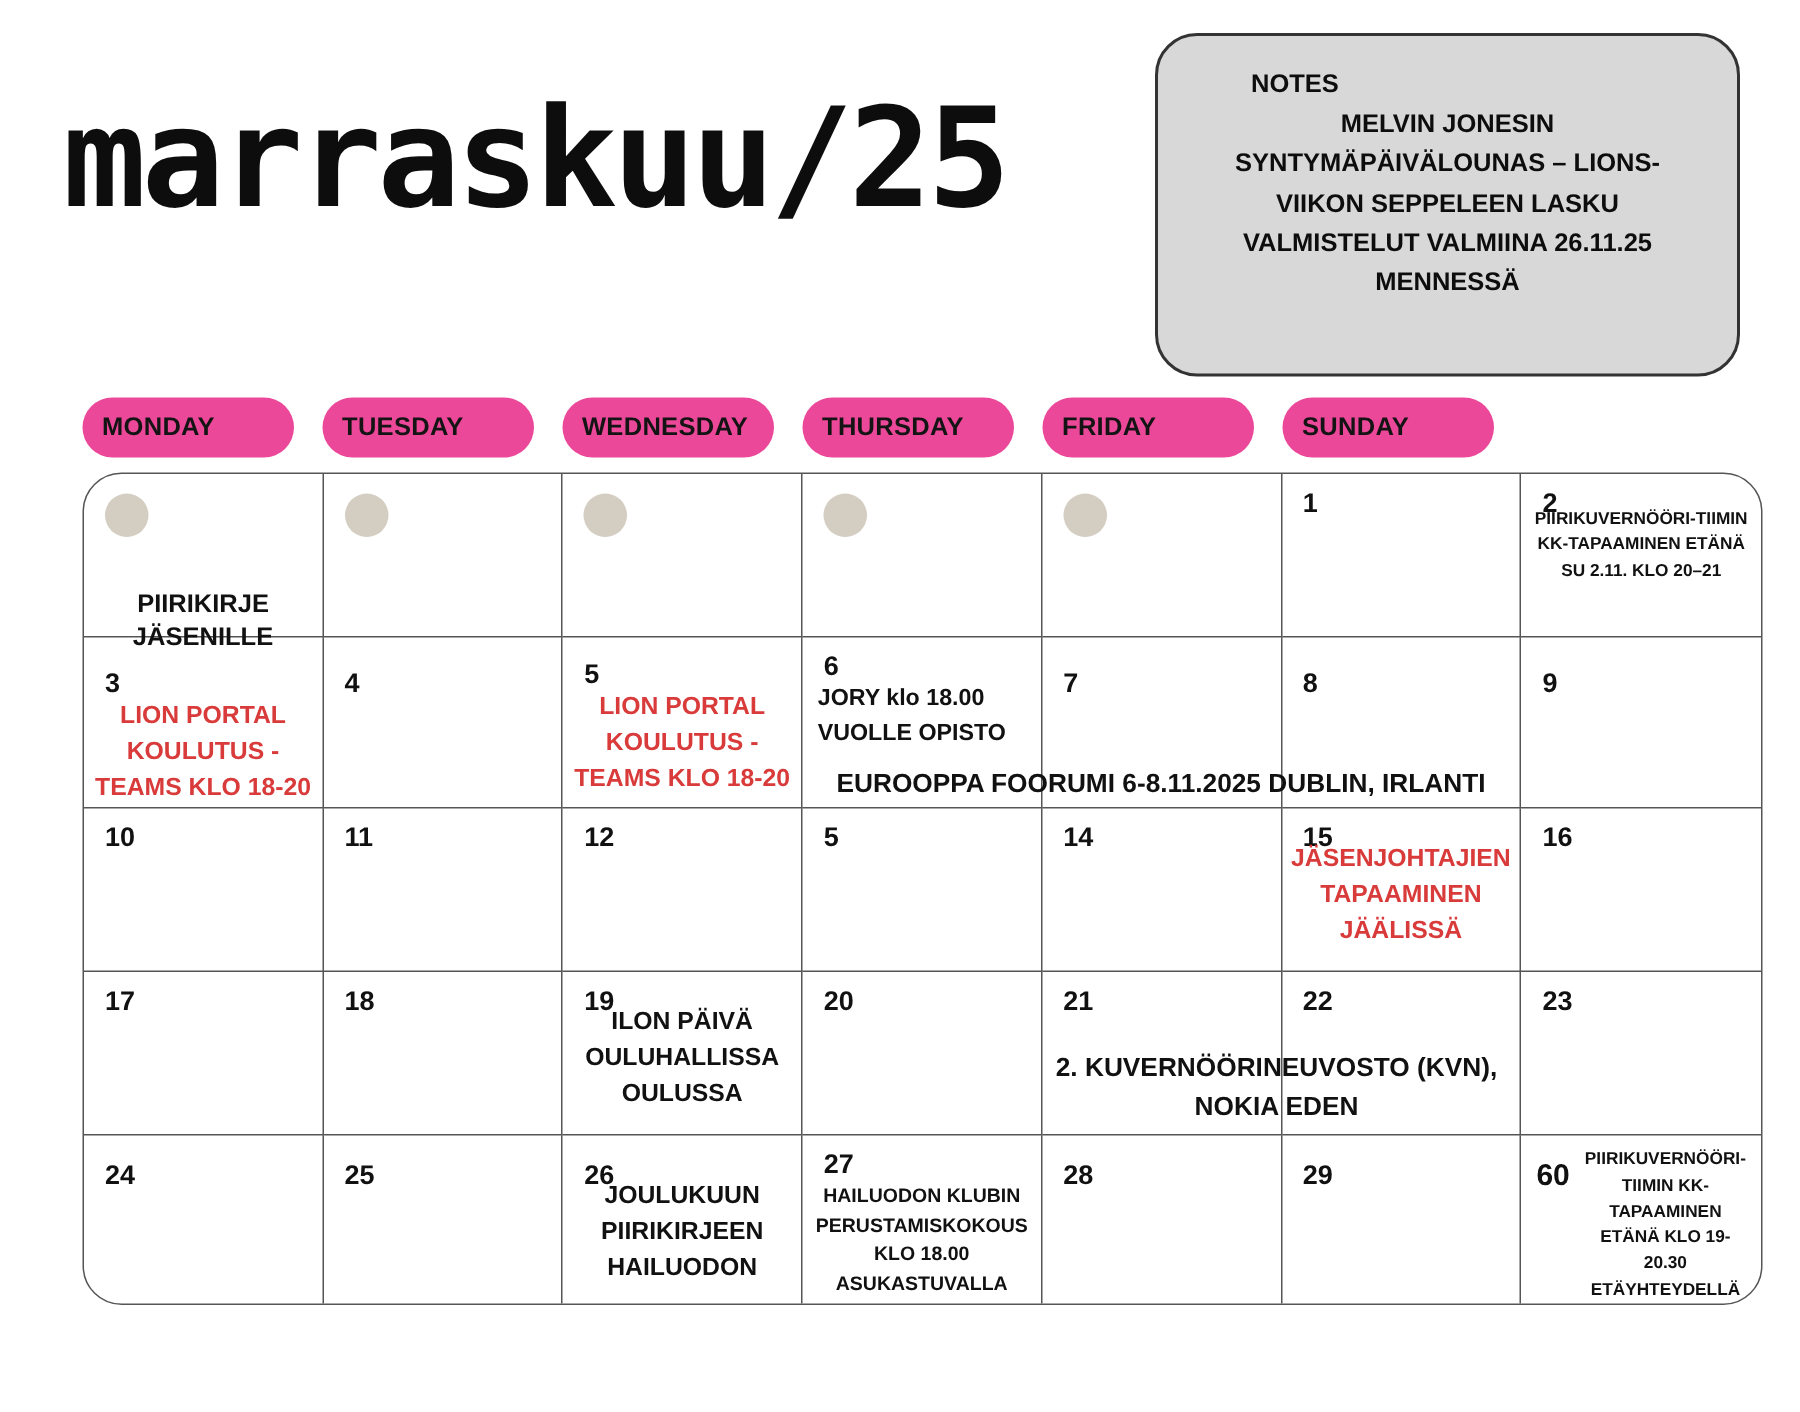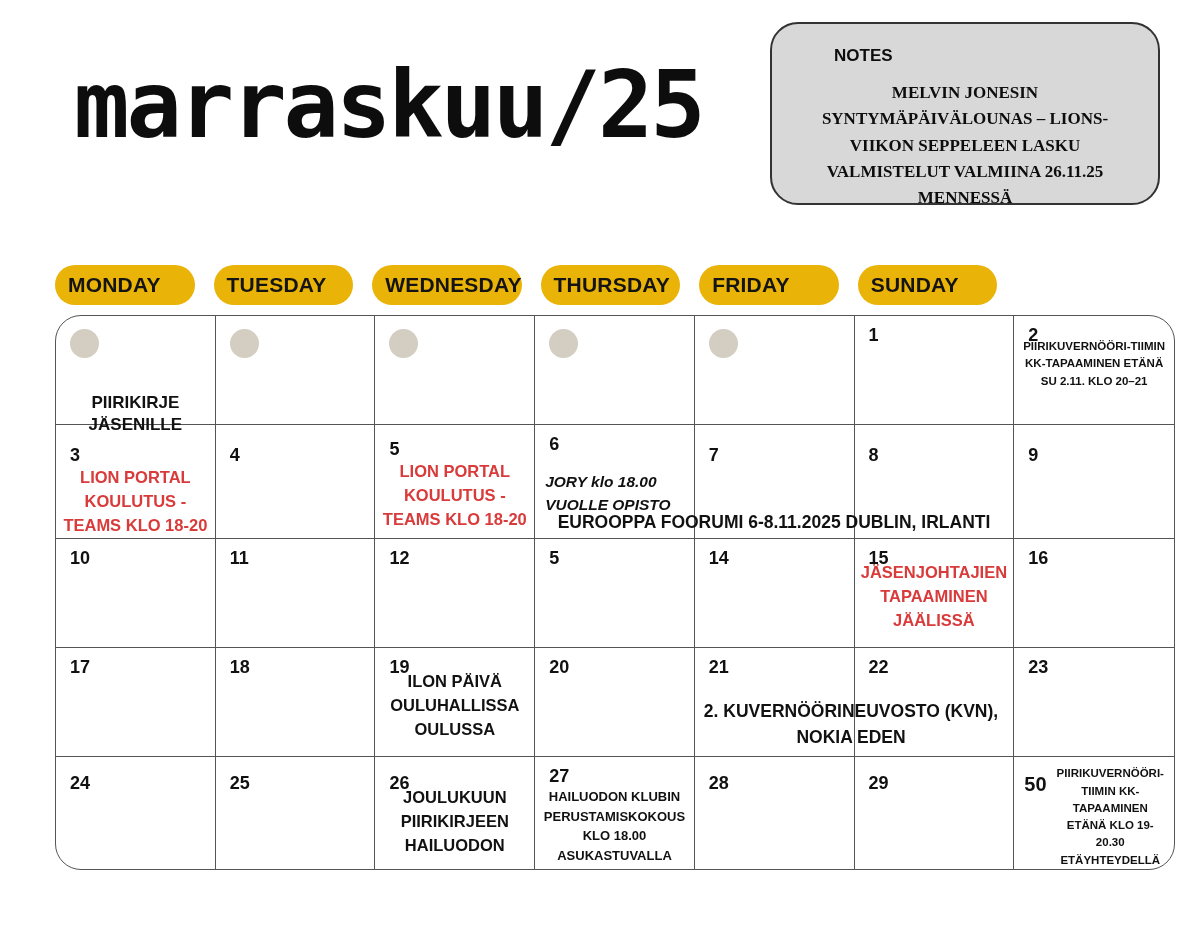--- a/index.html
+++ b/index.html
@@ -6,42 +6,41 @@
   body{
     width:1200px;height:941px;position:relative;overflow:hidden;
     font-family:"Liberation Sans", sans-serif;color:#111;
   }
   
   .title{
     position:absolute;left:42px;top:52px;width:700px;
     font-family:"DejaVu Sans Mono", monospace;
     font-weight:700;font-size:92px;letter-spacing:-3px;color:#0d0d0d;
     white-space:nowrap;
-    margin-left:32px;
   }
   
   .notes{
-    position:absolute;left:770px;top:22px;width:390px;height:183px;
+    position:absolute;left:770px;top:22px;width:390px;height:229px;
     background:#d8d8d8;border:2px solid #333;border-radius:28px;
     box-sizing:border-box;padding:22px 26px 0 26px;
   }
   .notes-heading{font-size:17px;font-weight:700;margin-left:36px;color:#0d0d0d;}
   .notes-body{
-    margin-top:14px;font-size:17px;font-weight:700;line-height:1.55;
-    text-align:center;color:#0d0d0d;font-family:Liberation Serif, serif;
+    margin-top:4px;font-size:17px;font-weight:700;line-height:1.55;
+    text-align:center;color:#0d0d0d;
   }
   
   .weekdays{
     position:absolute;left:55px;top:265px;width:1120px;height:40px;
     display:grid;grid-template-columns:repeat(7,1fr);
   }
   .pill{
-    height:40px;margin-right:19px;background:#eab308;border-radius:20px;
+    height:40px;margin-right:19px;background:#ec4899;border-radius:20px;
     display:flex;align-items:center;box-sizing:border-box;padding-left:13px;
-    font-size:21px;font-weight:700;color:#141414;letter-spacing:.2px;
+    font-size:17px;font-weight:700;color:#141414;letter-spacing:.2px;
   }
   
   .grid{
     position:absolute;left:55px;top:315px;width:1120px;height:555px;
     border:1.5px solid #555;border-radius:26px;box-sizing:border-box;
     display:grid;grid-template-columns:repeat(7,1fr);grid-template-rows:repeat(5,1fr);
   }
   .cell{
     position:relative;border-right:1px solid #555;border-bottom:1px solid #555;
     box-sizing:border-box;
@@ -131,21 +130,21 @@
   </div>
   <div class="cell">
       <span class="daynum" style="padding-top:20px;">4</span>
     </div>
   <div class="cell">
     <span class="daynum" style="padding-top:14px;">5</span>
     <div class="ev ev-red">LION PORTAL KOULUTUS - TEAMS KLO 18-20</div>
   </div>
   <div class="cell">
     <span class="daynum">6</span>
-    <div class="ev ev-left" style="font-size:15.5px;margin-top:16px;font-style:italic;">JORY  klo 18.00 VUOLLE OPISTO</div>
+    <div class="ev ev-left" style="font-size:15.5px;margin-top:0;">JORY  klo 18.00 VUOLLE OPISTO</div>
   </div>
   <div class="cell">
       <span class="daynum" style="padding-top:20px;">7</span>
     </div>
   <div class="cell">
       <span class="daynum" style="padding-top:20px;">8</span>
     </div>
   <div class="cell lastcol">
       <span class="daynum" style="padding-top:20px;">9</span>
     </div>
@@ -210,21 +209,21 @@
     <span class="daynum">27</span>
     <div class="ev ev-sm" style="font-size:13px;">HAILUODON KLUBIN PERUSTAMISKOKOUS KLO 18.00 ASUKASTUVALLA</div>
   </div>
   <div class="cell lastrow">
       <span class="daynum" style="padding-top:16px;">28</span>
     </div>
   <div class="cell lastrow">
       <span class="daynum" style="padding-top:16px;">29</span>
     </div>
   <div class="cell lastcol lastrow cell-flex">
-    <span class="daynum">50</span>
+    <span class="daynum">60</span>
     <div class="ev ev-sm">PIIRIKUVERNÖÖRI-TIIMIN KK-TAPAAMINEN ETÄNÄ KLO 19-20.30 ETÄYHTEYDELLÄ</div>
   </div>
 
   <div class="banner-eurooppa">EUROOPPA FOORUMI 6-8.11.2025 DUBLIN, IRLANTI</div>
   <div class="banner-kvn">
     <div>2. KUVERNÖÖRINEUVOSTO (KVN),</div>
     <div>NOKIA EDEN</div>
   </div>
 </div>
 

